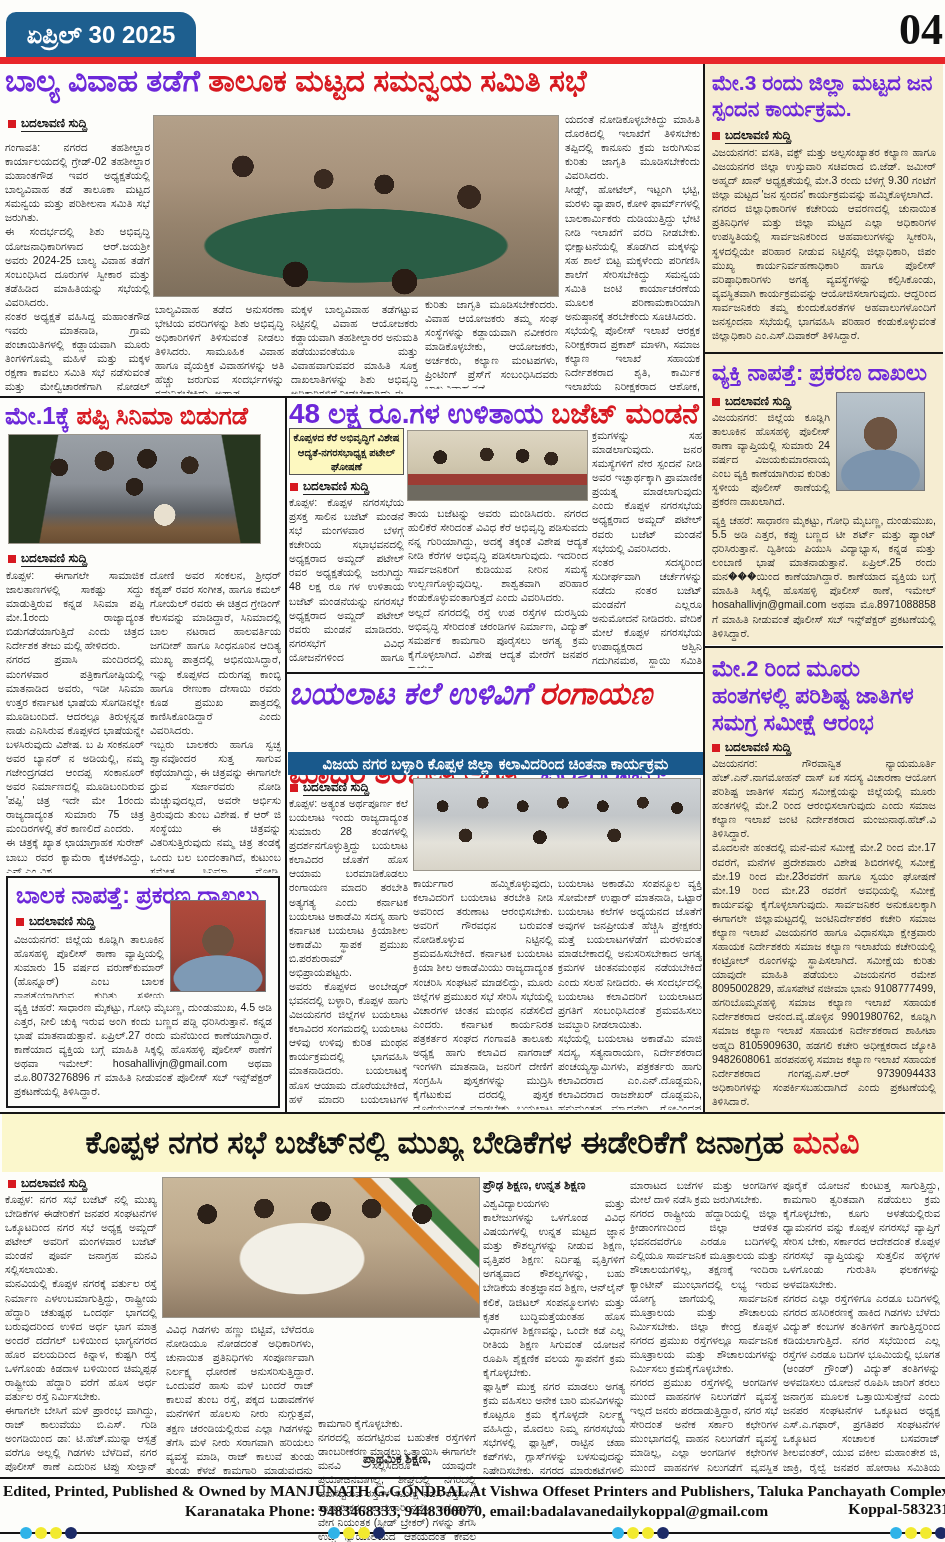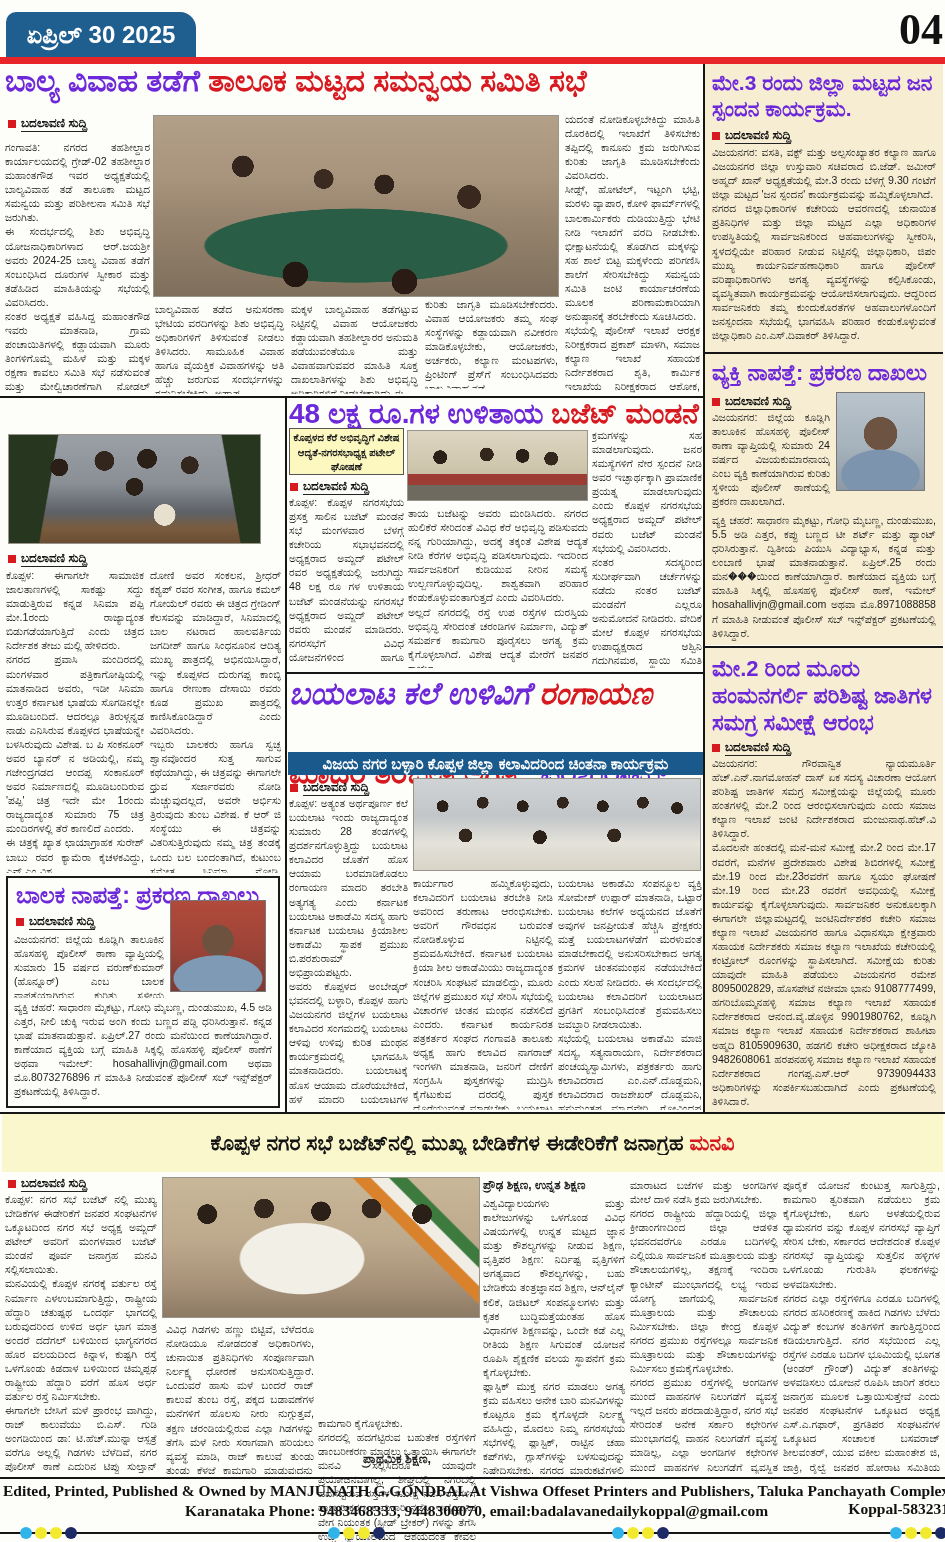--- a/index.html
+++ b/index.html
@@ -132,30 +132,33 @@
   <div class="abs byline" style="left:712px;top:394px;">
     <span class="sq"></span>
     <span class="txt">ಬದಲಾವಣಿ ಸುದ್ದಿ</span>
   </div>
   <div class="abs ph ph-portrait1" style="left:836px;top:392px;width:89px;height:99px;border:1px solid #777;"></div>
   <div class="abs bodytxt" style="left:712px;top:410px;width:118px;height:100px;">ವಿಜಯನಗರ: ಜಿಲ್ಲೆಯ ಕೂಡ್ಲಿಗಿ ತಾಲೂಕಿನ ಹೊಸಹಳ್ಳಿ ಪೊಲೀಸ್ ಠಾಣಾ ವ್ಯಾಪ್ತಿಯಲ್ಲಿ ಸುಮಾರು 24 ವರ್ಷದ ವಿಜಯಕುಮಾರನಾಯ್ಕ ಎಂಬ ವ್ಯಕ್ತಿ ಕಾಣೆಯಾಗಿರುವ ಕುರಿತು ಸ್ಥಳೀಯ ಪೊಲೀಸ್ ಠಾಣೆಯಲ್ಲಿ ಪ್ರಕರಣ ದಾಖಲಾಗಿದೆ.</div>
   <div class="abs bodytxt" style="left:712px;top:513px;width:224px;height:128px;">ವ್ಯಕ್ತಿ ಚಹರೆ: ಸಾಧಾರಣ ಮೈಕಟ್ಟು, ಗೋಧಿ ಮೈಬಣ್ಣ, ದುಂಡುಮುಖ, 5.5 ಅಡಿ ಎತ್ತರ, ಕಪ್ಪು ಬಣ್ಣದ ಟೀ ಶರ್ಟ್ ಮತ್ತು ಪ್ಯಾಂಟ್ ಧರಿಸಿರುತ್ತಾನೆ. ದ್ವಿತೀಯ ಪಿಯುಸಿ ವಿದ್ಯಾಭ್ಯಾಸ, ಕನ್ನಡ ಮತ್ತು ಲಂಬಾಣಿ ಭಾಷೆ ಮಾತನಾಡುತ್ತಾನೆ. ಏಪ್ರಿಲ್.25 ರಂದು ಮನ���ಯಿಂದ ಕಾಣೆಯಾಗಿದ್ದಾರೆ. ಕಾಣೆಯಾದ ವ್ಯಕ್ತಿಯ ಬಗ್ಗೆ ಮಾಹಿತಿ ಸಿಕ್ಕಲ್ಲಿ ಹೊಸಹಳ್ಳಿ ಪೊಲೀಸ್ ಠಾಣೆ, ಇಮೇಲ್ hosahallivjn@gmail.com ಅಥವಾ ಮೊ.8971088858 ಗೆ ಮಾಹಿತಿ ನೀಡುವಂತೆ ಪೊಲೀಸ್ ಸಬ್ ಇನ್ಸ್‌ಪೆಕ್ಟರ್ ಪ್ರಕಟಣೆಯಲ್ಲಿ ತಿಳಿಸಿದ್ದಾರೆ.</div>
   <div class="abs hr" style="left:705px;top:646px;width:238px;height:1.5px;"></div>
 
   <div class="abs cream" style="left:705px;top:648px;width:238px;height:464px;"></div>
-  <div class="abs hl dark" style="left:712px;top:656px;width:226px;height:82px;font-size:22px;line-height:1.22;">ಮೇ.2 ರಿಂದ ಮೂರು ಹಂಮನಗರ್ಲಿ ಪರಿಶಿಷ್ಟ ಜಾತಿಗಳ ಸಮಗ್ರ ಸಮೀಕ್ಷೆ ಆರಂಭ</div>
+  <div class="abs hl dark" style="left:712px;top:656px;width:226px;height:82px;font-size:22px;line-height:1.22;">ಮೇ.2 ರಿಂದ ಮೂರು ಹಂತಗಳಲ್ಲಿ ಪರಿಶಿಷ್ಟ ಜಾತಿಗಳ ಸಮಗ್ರ ಸಮೀಕ್ಷೆ ಆರಂಭ</div>
   <div class="abs byline" style="left:712px;top:740px;">
     <span class="sq"></span>
     <span class="txt">ಬದಲಾವಣಿ ಸುದ್ದಿ</span>
   </div>
   <div class="abs bodytxt" style="left:712px;top:756px;width:224px;height:350px;">ವಿಜಯನಗರ: ಗೌರವಾನ್ವಿತ ನ್ಯಾಯಮೂರ್ತಿ ಹೆಚ್.ಎನ್.ನಾಗಮೋಹನ್ ದಾಸ್ ಏಕ ಸದಸ್ಯ ವಿಚಾರಣಾ ಆಯೋಗ ಪರಿಶಿಷ್ಟ ಜಾತಿಗಳ ಸಮಗ್ರ ಸಮೀಕ್ಷೆಯನ್ನು ಜಿಲ್ಲೆಯಲ್ಲಿ ಮೂರು ಹಂತಗಳಲ್ಲಿ ಮೇ.2 ರಿಂದ ಆರಂಭಿಸಲಾಗುವುದು ಎಂದು ಸಮಾಜ ಕಲ್ಯಾಣ ಇಲಾಖೆ ಜಂಟಿ ನಿರ್ದೇಶಕರಾದ ಮಂಜುನಾಥ.ಹೆಚ್.ವಿ ತಿಳಿಸಿದ್ದಾರೆ.
 ಮೊದಲನೇ ಹಂತದಲ್ಲಿ ಮನೆ-ಮನೆ ಸಮೀಕ್ಷೆ ಮೇ.2 ರಿಂದ ಮೇ.17 ರವರೆಗೆ, ಮನೆಗಳ ಪ್ರದೇಶವಾರು ವಿಶೇಷ ಶಿಬಿರಗಳಲ್ಲಿ ಸಮೀಕ್ಷೆ ಮೇ.19 ರಿಂದ ಮೇ.23ರವರೆಗೆ ಹಾಗೂ ಸ್ವಯಂ ಘೋಷಣೆ ಮೇ.19 ರಿಂದ ಮೇ.23 ರವರೆಗೆ ಅವಧಿಯಲ್ಲಿ ಸಮೀಕ್ಷೆ ಕಾರ್ಯವನ್ನು ಕೈಗೊಳ್ಳಲಾಗುವುದು. ಸಾರ್ವಜನಿಕರ ಅನುಕೂಲಕ್ಕಾಗಿ ಈಗಾಗಲೇ ಜಿಲ್ಲಾಮಟ್ಟದಲ್ಲಿ ಜಂಟಿನಿರ್ದೇಶಕರ ಕಚೇರಿ ಸಮಾಜ ಕಲ್ಯಾಣ ಇಲಾಖೆ ವಿಜಯನಗರ ಹಾಗೂ ವಿಧಾನಸಭಾ ಕ್ಷೇತ್ರವಾರು ಸಹಾಯಕ ನಿರ್ದೇಶಕರು ಸಮಾಜ ಕಲ್ಯಾಣ ಇಲಾಖೆಯ ಕಚೇರಿಯಲ್ಲಿ ಕಂಟ್ರೋಲ್ ರೂಂಗಳನ್ನು ಸ್ಥಾಪಿಸಲಾಗಿದೆ. ಸಮೀಕ್ಷೆಯ ಕುರಿತು ಯಾವುದೇ ಮಾಹಿತಿ ಪಡೆಯಲು ವಿಜಯನಗರ ರಮೇಶ 8095002829, ಹೊಸಪೇಟೆ ನಜೀಮಾ ಭಾನು 9108777499, ಹಗರಿಬೊಮ್ಮನಹಳ್ಳಿ ಸಮಾಜ ಕಲ್ಯಾಣ ಇಲಾಖೆ ಸಹಾಯಕ ನಿರ್ದೇಶಕರಾದ ಆನಂದ.ವೈ.ಡೊಳ್ಳಿನ 9901980762, ಕೂಡ್ಲಿಗಿ ಸಮಾಜ ಕಲ್ಯಾಣ ಇಲಾಖೆ ಸಹಾಯಕ ನಿರ್ದೇಶಕರಾದ ಶಾಹೀಟಾ ಅಹ್ಮದಿ 8105909630, ಹಡಗಲಿ ಕಚೇರಿ ಅಧೀಕ್ಷಕರಾದ ಜ್ಯೋತಿ 9482608061 ಹರಪನಹಳ್ಳಿ ಸಮಾಜ ಕಲ್ಯಾಣ ಇಲಾಖೆ ಸಹಾಯಕ ನಿರ್ದೇಶಕರಾದ ಗಂಗಪ್ಪ.ಎಸ್.ಆರ್ 9739094433 ಅಧಿಕಾರಿಗಳನ್ನು ಸಂಪರ್ಕಿಸಬಹುದಾಗಿದೆ ಎಂದು ಪ್ರಕಟಣೆಯಲ್ಲಿ ತಿಳಿಸಿದ್ದಾರೆ.</div>
 
   <div class="abs vr" style="left:285px;top:398px;width:1.5px;height:714px;"></div>
 
+  <div class="abs hl" style="left:5px;top:402px;width:278px;height:34px;font-size:24px;white-space:nowrap;overflow:hidden;">
+    <span class="dark">ಮೇ.1ಕ್ಕೆ </span><span class="red">ಪಪ್ಪಿ ಸಿನಿಮಾ ಬಿಡುಗಡೆ</span>
+  </div>
   <div class="abs ph ph-pappi" style="left:8px;top:434px;width:253px;height:110px;"></div>
   <div class="abs byline" style="left:8px;top:551px;">
     <span class="sq"></span>
     <span class="txt">ಬದಲಾವಣಿ ಸುದ್ದಿ</span>
   </div>
   <div class="abs bodytxt" style="left:6px;top:568px;width:138px;height:305px;">ಕೊಪ್ಪಳ: ಈಗಾಗಲೇ ಸಾಮಾಜಿಕ ಜಾಲತಾಣಗಳಲ್ಲಿ ಸಾಕಷ್ಟು ಸದ್ದು ಮಾಡುತ್ತಿರುವ ಕನ್ನಡ ಸಿನಿಮಾ ಪಪ್ಪಿ ಮೇ.1ರಂದು ರಾಜ್ಯಾದ್ಯಂತ ಬಿಡುಗಡೆಯಾಗುತ್ತಿದೆ ಎಂದು ಚಿತ್ರದ ನಿರ್ದೇಶಕ ತೇಜು ಮಲ್ಲಿ ಹೇಳಿದರು.
 ನಗರದ ಪ್ರವಾಸಿ ಮಂದಿರದಲ್ಲಿ ಮಂಗಳವಾರ ಪತ್ರಿಕಾಗೋಷ್ಠಿಯಲ್ಲಿ ಮಾತನಾಡಿದ ಅವರು, ಇಡೀ ಸಿನಿಮಾ ಉತ್ತರ ಕರ್ನಾಟಕ ಭಾಷೆಯ ಸೊಗಡಿನಲ್ಲೇ ಮೂಡಿಬಂದಿದೆ. ಆದರಲ್ಲೂ ತಿರುಳ್ಗನ್ನಡ ನಾಡು ಎನಿಸಿರುವ ಕೊಪ್ಪಳದ ಭಾಷೆಯನ್ನೇ ಬಳಸಿರುವುದು ವಿಶೇಷ. ಬ ಪಿ ಸಂಕನೂರ್ ಅವರ ಬ್ಯಾನರ್ ನ ಅಡಿಯಲ್ಲಿ, ನಮ್ಮ ಗಜೇಂದ್ರಗಡದ ಆಂದಪ್ಪ ಸಂಕಾನೂರ್ ಅವರ ನಿರ್ಮಾಣದಲ್ಲಿ ಮೂಡಿಬಂದಿರುವ 'ಪಪ್ಪಿ' ಚಿತ್ರ ಇದೇ ಮೇ 1ರಂದು ರಾಜ್ಯದಾದ್ಯಂತ ಸುಮಾರು 75 ಚಿತ್ರ ಮಂದಿರಗಳಲ್ಲಿ ತೆರೆ ಕಾಣಲಿದೆ ಎಂದರು.
 ಈ ಚಿತ್ರಕ್ಕೆ ಖ್ಯಾತ ಛಾಯಾಗ್ರಾಹಕ ಸುರೇಶ್ ಬಾಬು ರವರ ಕ್ಯಾಮೆರಾ ಕೈಚಳಕವಿದ್ದು, ಎನ್ ಎಂ ವಿಶ್ವ</div>
   <div class="abs bodytxt" style="left:150px;top:568px;width:131px;height:305px;">ದೋಣಿ ಅವರ ಸಂಕಲನ, ಶ್ರೀಧರ್ ಕಶ್ಯಪ್ ರವರ ಸಂಗೀತ, ಹಾಗೂ ಕಮಲ್ ಗೋಯೆಲ್ ರವರು ಈ ಚಿತ್ರದ ಗ್ರೇಡಿಂಗ್ ಕೆಲಸವನ್ನು ಮಾಡಿದ್ದಾರೆ, ಸಿನಿಮಾದಲ್ಲಿ ಬಾಲ ನಟರಾದ ಹಾಲವರ್ತಿಯ ಜಗದೀಶ್ ಹಾಗೂ ಸಿಂಧನೂರಿನ ಆದಿತ್ಯ ಮುಖ್ಯ ಪಾತ್ರದಲ್ಲಿ ಅಭಿನಯಿಸಿದ್ದಾರೆ, ಇನ್ನು ಕೊಪ್ಪಳದ ದುರುಗಪ್ಪ ಕಾಂಬ್ಳಿ ಹಾಗೂ ರೇಣುಕಾ ದೇಸಾಯಿ ರವರು ಕೂಡ ಪ್ರಮುಖ ಪಾತ್ರದಲ್ಲಿ ಕಾಣಿಸಿಕೊಂಡಿದ್ದಾರೆ ಎಂದು ವಿವರಿಸಿದರು.
 ಇಬ್ಬರು ಬಾಲಕರು ಹಾಗೂ ಸ್ವಚ್ಛ ಶ್ವಾನವೊಂದರ ಸುತ್ತ ಸಾಗುವ ಕಥೆಯಾಗಿದ್ದು, ಈ ಚಿತ್ರವನ್ನು ಈಗಾಗಲೇ ಧ್ರುವ ಸರ್ಜಾರವರು ನೋಡಿ ಮೆಚ್ಚುವುದಲ್ಲದೆ, ಅವರೇ ಅರ್ಭಿಸು ತ್ರಿರುವುದು ತುಂಬ ವಿಶೇಷ. ಕೆ ಆರ್ ಜಿ ಸಂಸ್ಥೆಯು ಈ ಚಿತ್ರವನ್ನು ವಿತರಿಸುತ್ತಿರುವುದು ನಮ್ಮ ಚಿತ್ರ ತಂಡಕ್ಕೆ ಒಂದು ಬಲ ಬಂದಂತಾಗಿದೆ, ಕುಟುಂಬ ಸಮೇತ ಸಿನಿಮಾ ನೋಡಿ, ಚಿತ್ರತಂಡವನ್ನು ಹರಸುವಂತೆ ಕೋರಿದರು. ಸುದ್ದಿಗೋಷ್ಠಿಯಲ್ಲಿ ಬಾಲನಟರಾದ ಜಗದೀಶ್, ಆದಿತ್ಯ ಇತರರಿದ್ದರು.</div>
@@ -202,21 +205,21 @@
   </div>
   <div class="abs ph ph-group" style="left:413px;top:778px;width:288px;height:93px;"></div>
   <div class="abs bodytxt" style="left:289px;top:796px;width:119px;height:314px;">ಕೊಪ್ಪಳ: ಅತ್ಯಂತ ಅರ್ಥಪೂರ್ಣ ಕಲೆ ಬಯಲಾಟ ಇಂದು ರಾಜ್ಯದಾದ್ಯಂತ ಸುಮಾರು 28 ತಂಡಗಳಲ್ಲಿ ಪ್ರದರ್ಶನಗೊಳ್ಳುತ್ತಿದ್ದು ಬಯಲಾಟ ಕಲಾವಿದರ ಜೊತೆಗೆ ಹೊಸ ಆಯಾಮ ಬರಮಾಡಿಕೊಡಲು ರಂಗಾಯಣ ಮಾದರಿ ತರಬೇತಿ ಅತ್ಯಗತ್ಯ ಎಂದು ಕರ್ನಾಟಕ ಬಯಲಾಟ ಅಕಾಡೆಮಿ ಸದಸ್ಯ ಹಾಗು ಕರ್ನಾಟಕ ಬಯಲಾಟ ಕ್ರಿಯಾಶೀಲ ಅಕಾಡೆಮಿ ಸ್ಥಾಪಕ ಪ್ರಮುಖ ಬಿ.ಪರಶುರಾಮ್ ಅಭಿಪ್ರಾಯಪಟ್ಟರು.
 ಅವರು ಕೊಪ್ಪಳದ ಅಂಬೇಡ್ಕರ್ ಭವನದಲ್ಲಿ ಬಳ್ಳಾರಿ, ಕೊಪ್ಪಳ ಹಾಗು ವಿಜಯನಗರ ಜಿಲ್ಲೆಗಳ ಬಯಲಾಟ ಕಲಾವಿದರ ಸಂಗಮದಲ್ಲಿ ಬಯಲಾಟ ಆಳಿವು ಉಳಿವು ಕುರಿತ ಮಂಥನ ಕಾರ್ಯಕ್ರಮದಲ್ಲಿ ಭಾಗವಹಿಸಿ ಮಾತನಾಡಿದರು. ಬಯಲಾಟಕ್ಕೆ ಹೊಸ ಆಯಾಮ ದೊರೆಯಬೇಕಿದೆ, ಹಳೆ ಮಾದರಿ ಬಯಲಾಟಗಳ ರಕ್ಷಣೆಯ ಜೊತೆಗೆ ಶಾಸನದಂತೆ ಹೊಸ ಅರಿವಿಗೆ ನಮ್ಮನ್ನು ನಾವು ತೆರೆದುಕೊಳ್ಳಬೇಕು, ಬಯಲಾಟ ಕಲೆಗೆ ಸಂಬಂಧಿಸಿದಂತೆ ವೇಷ ಭೂಷಣ, ರಂಗಸಜ್ಜಿಕೆ ಮುಂತಾದ ಸಂಗತಿಗಳಲ್ಲಿ ಗೊಂದಲಗಳನ್ನು ನಿವಾರಿಸಿ ಸಮಾಜದ ಪ್ರಬಲ ಸಮಸ್ಯೆಗಳನ್ನು ಬಯಲಾಟಗಳ ಮೂಲಕ ಜನಮಾನಸಕ್ಕೆ ಮುಟ್ಟಿಸಬೇಕು, ಶಾಲಾ ಕಾಲೇಜುಗಳ ಮಕ್ಕಳಿಗೆ ತರಬೇತಿ ನೀಡಿ ಬಯಲಾಟದೆಡೆಗೆ ಆಸಕ್ತಿ ಬರುವಂತೆ ನೋಡಿಕೊಳ್ಳಬೇಕು, ಬಯಲಾಟ ಕಲಿಸುವ ಮೇಷ್ಟ್ರುಗಳಿಗಾಗಿ ತರಬೇ</div>
   <div class="abs bodytxt" style="left:413px;top:876px;width:140px;height:234px;">ಕಾರ್ಯಗಾರ ಹಮ್ಮಿಕೊಳ್ಳುವುದು, ಕಲಾವಿದರಿಗೆ ಬಯಲಾಟ ತರಬೇತಿ ನೀಡಿ ಅವರಿಂದ ತರುಣಾಟ ಆರಂಭಿಸಬೇಕು. ಅವರಿಗೆ ಗೌರವಧನ ಬರುವಂತೆ ನೋಡಿಕೊಳ್ಳುವ ನಿಟ್ಟಿನಲ್ಲಿ ಶ್ರಮವಹಿಸಬೇಕಿದೆ. ಕರ್ನಾಟಕ ಬಯಲಾಟ ಕ್ರಿಯಾ ಶೀಲ ಅಕಾಡೆಮಿಯು ರಾಜ್ಯದಾದ್ಯಂತ ಸಂಚರಿಸಿ ಸಂಘಟನೆ ಮಾಡಲಿದ್ದು, ಮೂರು ಜಿಲ್ಲೆಗಳ ಪ್ರಮುಖರ ಸಭೆ ಸೇರಿಸಿ ಸಭೆಯಲ್ಲಿ ವಿಚಾರಗಳ ಚಿಂತನ ಮಂಥನ ನಡೆಸಲಿದೆ ಎಂದರು. ಕರ್ನಾಟಕ ಕಾರ್ಯನಿರತ ಪತ್ರಕರ್ತರ ಸಂಘದ ಗಂಗಾವತಿ ತಾಲೂಕು ಅಧ್ಯಕ್ಷ ಹಾಗು ಕಲಾವಿದ ನಾಗರಾಜ್ ಇಂಗಳಗಿ ಮಾತನಾಡಿ, ಜನರಿಗೆ ದೇಣಿಗೆ ಸಂಗ್ರಹಿಸಿ ಪುಸ್ತಕಗಳನ್ನು ಮುದ್ರಿಸಿ ಕೈಗೆಟುಕುವ ದರದಲ್ಲಿ ಪುಸ್ತಕ ದೊರೆಯುವಂತೆ ಮಾಡಬೇಕು, ಬಯಲಾಟ ನಿರ್ದೇಶಕರ ಕೊರತೆಯಿದ್ದು, ಈಗಾಗಲೇ ಶಾಸ್ತ್ರೀಯವಾಗಿ ಸಂಗೀತ ಅಭ್ಯಾಸ ಮಾಡಿದ ಕಡಿಮೆ ವಯಸ್ಸಿನ ಯುವಕರಿಗೆ ಗೌರವಧನದ ಜೊತೆಗೆ ತರಬೇತಿ ನೀಡಿ ಬಯಲಾಟ ಕಲೆಗಳ ಉಳಿವಿಗೆ ಪ್ರೋತ್ಸಾಹ ನೀಡಬೇಕಿದೆ ಎಂದು ಕಿವಿಮಾತು ಹೇಳಿದರು. ಉಪನ್ಯಾಸಕ</div>
   <div class="abs bodytxt" style="left:558px;top:876px;width:144px;height:234px;">ಬಯಲಾಟ ಅಕಾಡೆಮಿ ಸಂಪನ್ಮೂಲ ವ್ಯಕ್ತಿ ಸೋಮೇಶ್ ಉಪ್ಪಾರ್ ಮಾತನಾಡಿ, ಒಟ್ಟಾರೆ ಬಯಲಾಟ ಕಲೆಗಳ ಅಧ್ಯಯನದ ಜೊತೆಗೆ ಅವುಗಳ ಜನಪ್ರೀಯತೆ ಹೆಚ್ಚಿಸಿ ಪ್ರೇಕ್ಷಕರು ಮತ್ತೆ ಬಯಲಾಟಗಳೆಡೆಗೆ ಮರಳುವಂತೆ ಮಾಡಬೇಕಾದಲ್ಲಿ ಅನುಸರಿಸಬೇಕಾದ ಅಗತ್ಯ ಕ್ರಮಗಳ ಚಿಂತನಮಂಥನ ನಡೆಯಬೇಕಿದೆ ಎಂದು ಸಲಹೆ ನೀಡಿದರು. ಈ ಸಂದರ್ಭದಲ್ಲಿ ಬಯಲಾಟ ಕಲಾವಿದರಿಗೆ ಬಯಲಾಟದ ಪ್ರಗತಿಗೆ ಸಂಬಂಧಿಸಿದಂತೆ ಶ್ರಮವಹಿಸಲು ಜವಬ್ದಾರಿ ನೀಡಲಾಯಿತು.
 ಸಭೆಯಲ್ಲಿ ಬಯಲಾಟ ಅಕಾಡೆಮಿ ಮಾಜಿ ಸದಸ್ಯ, ಸತ್ಯನಾರಾಯಣ, ನಿರ್ದೇಶಕರಾದ ಪಂಚಯ್ಯಸ್ವಾಮಿಗಳು, ಪತ್ರಕರ್ತರು ಹಾಗು ಕಲಾವಿದರಾದ ಎಂ.ಎನ್.ದೊಡ್ಡಮನಿ, ಕಲಾವಿದರಾದ ರಾಜಶೇಖರ್ ದೊಡ್ಡಮನಿ, ಹನುಮಂತಪ್ಪ ಮ್ಯಾದನೇರಿ, ಗೋವಿಂದಪ್ಪ ಹ್ಯಾಟಿ, ಗವಿಸಿದ್ದಪ್ಪ, ರಮೇಶ್ ದೊಡ್ಡಮನಿ ಲೇಬಗೇರಿ, ಪ್ರಾಣೇಶ್ ಮೇಟಿ ಲೇಬಗೇರಿ, ಬರ್ಮಪ್ಪ ಹೆಬ್ಬಾಳ್, ಪವನಂತಪ್ಪ ಹೆಬ್ಬಾಳ್, ಶಿವಪುತ್ರಪ್ಪ ಹಿರೇಮನಿ ಇತರರಿದ್ದರು.</div>
 
   <div class="abs hr" style="left:0;top:1112px;width:945px;height:1.5px;"></div>
   <div class="abs" style="left:2px;top:1114px;width:941px;height:58px;background:#fbf7cc;display:flex;align-items:center;justify-content:center;">
-    <div class="hl" style="font-size:21px;white-space:nowrap;overflow:hidden;">
+    <div class="hl" style="font-size:31px;white-space:nowrap;overflow:hidden;">
       <span class="dark" style="color:#141414;">ಕೊಪ್ಪಳ ನಗರ ಸಭೆ ಬಜೆಟ್‌ನಲ್ಲಿ ಮುಖ್ಯ ಬೇಡಿಕೆಗಳ ಈಡೇರಿಕೆಗೆ ಜನಾಗ್ರಹ </span><span class="red">ಮನವಿ</span>
     </div>
   </div>
 
   <div class="abs byline" style="left:8px;top:1176px;">
     <span class="sq"></span>
     <span class="txt">ಬದಲಾವಣಿ ಸುದ್ದಿ</span>
   </div>
   <div class="abs bodytxt" style="left:5px;top:1192px;width:152px;height:282px;">ಕೊಪ್ಪಳ: ನಗರ ಸಭೆ ಬಜೆಟ್ ನಲ್ಲಿ ಮುಖ್ಯ ಬೇಡಿಕೆಗಳ ಈಡೇರಿಕೆಗೆ ಜನಪರ ಸಂಘಟನೆಗಳ ಒಕ್ಕೂಟದಿಂದ ನಗರ ಸಭೆ ಅಧ್ಯಕ್ಷ ಅಮ್ಜದ್ ಪಟೇಲ್ ಅವರಿಗೆ ಮಂಗಳವಾರ ಬಜೆಟ್ ಮಂಡನೆ ಪೂರ್ವ ಜನಾಗ್ರಹ ಮನವಿ ಸಲ್ಲಿಸಲಾಯಿತು.
 ಮನವಿಯಲ್ಲಿ ಕೊಪ್ಪಳ ನಗರಕ್ಕೆ ವರ್ತುಲ ರಸ್ತೆ ನಿರ್ಮಾಣ ಎಳಉಬಮಾಗುತ್ತಿದ್ದು, ರಾಷ್ಟ್ರೀಯ ಹೆದ್ದಾರಿ ಚತುಷ್ಪಥ ಒಂದರ್ಥ ಭಾಗದಲ್ಲಿ ಬರುವುದರಿಂದ ಉಳಿದ ಅರ್ಧ ಭಾಗ ಮಾತ್ರ ಅಂದರೆ ದದೆಗಲ್ ಬಳಿಯಿಂದ ಭಾಗ್ಯನಗರದ ಹೊರ ವಲಯದಿಂದ ಕಿನ್ನಾಳ, ಕುಷ್ಟಗಿ ರಸ್ತೆ ಒಳಗೊಂಡು ಕಿಡದಾಳ ಬಳಿಯಿಂದ ಚಿಮ್ಮಪ್ಪಢ ರಾಷ್ಟ್ರೀಯ ಹೆದ್ದಾರಿ ವರೆಗೆ ಹೊಸ ಅರ್ಧ ವರ್ತುಲ ರಸ್ತೆ ನಿರ್ಮಿಸಬೇಕು.

